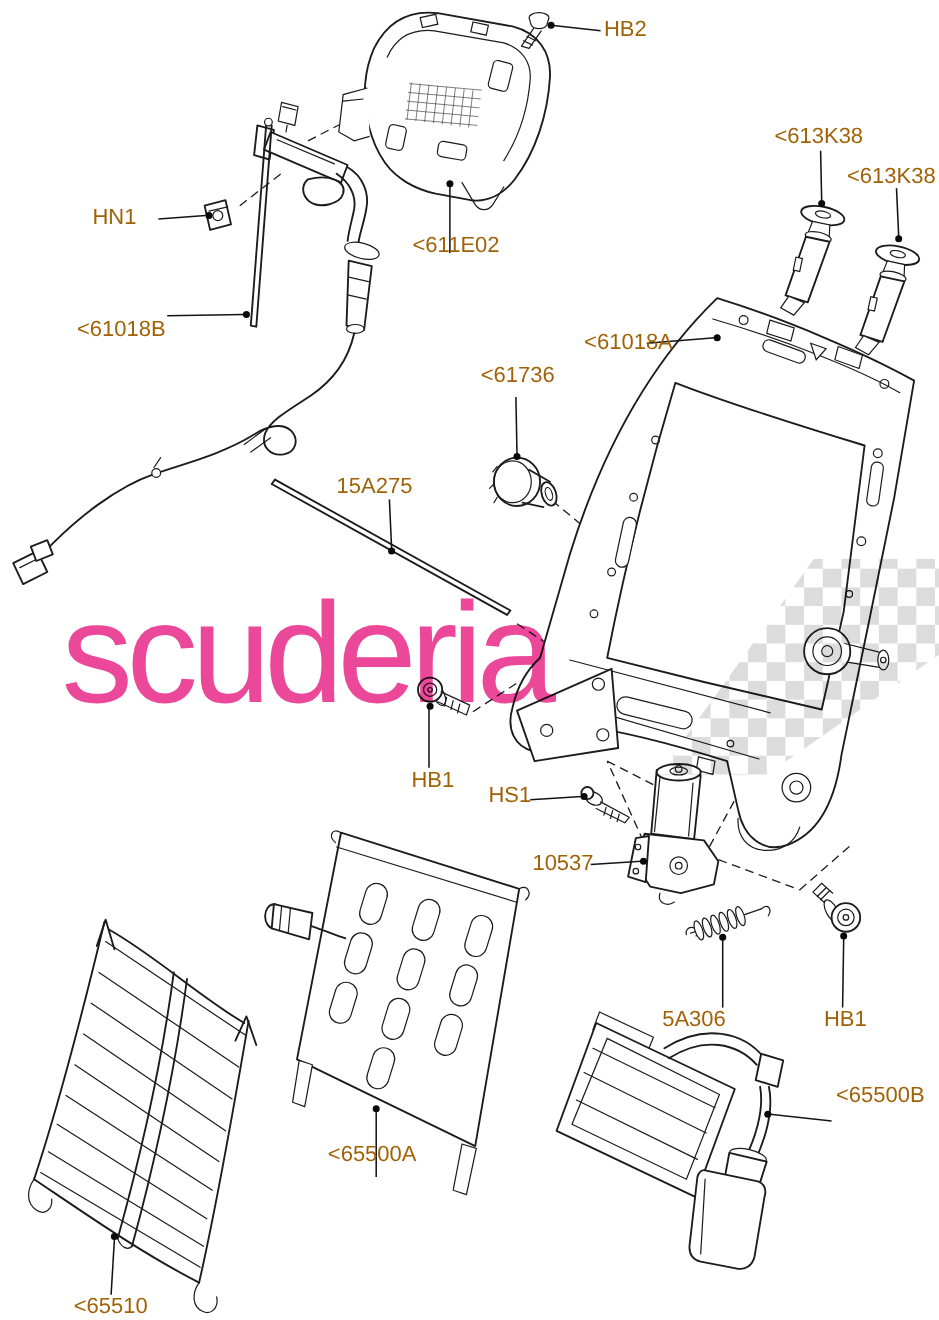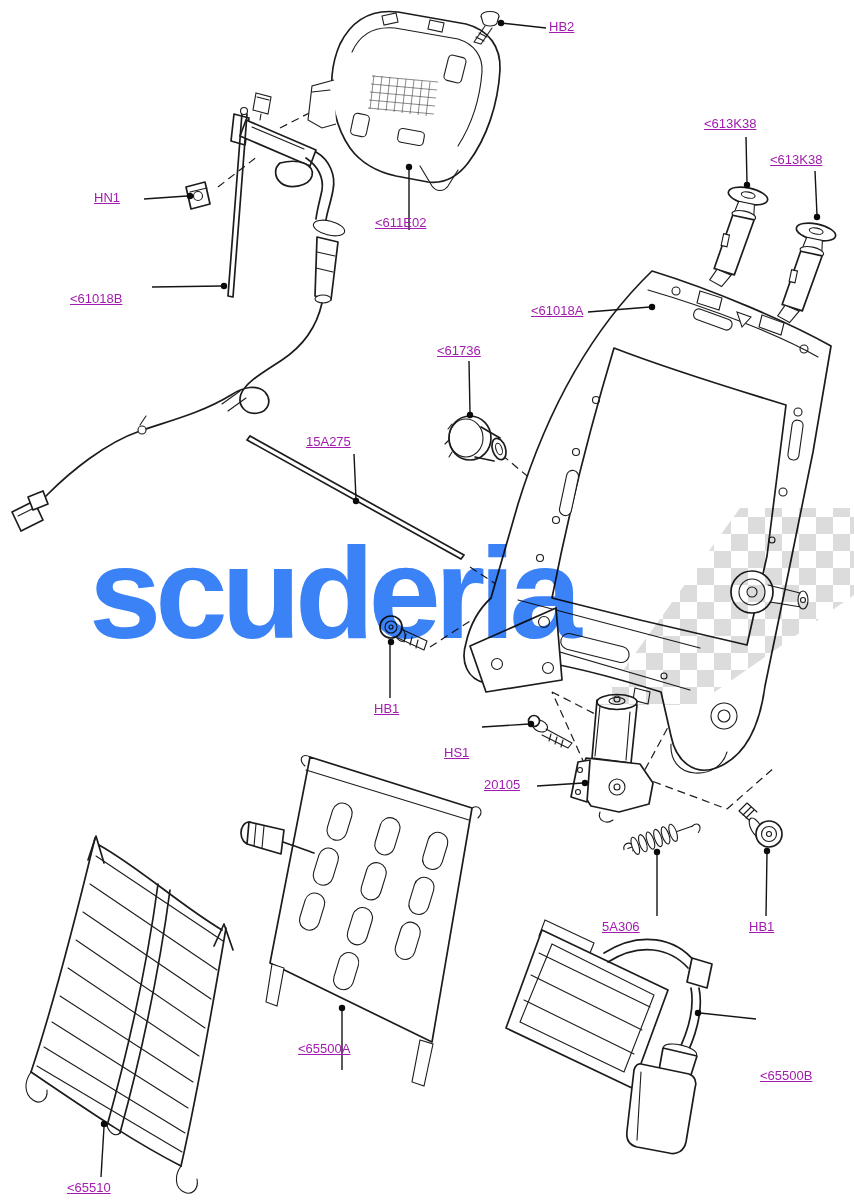--- a/index.html
+++ b/index.html
@@ -1,22 +1,22 @@
 <!DOCTYPE html>
 <html><head>
 <meta charset="utf-8">
 <style>
   html,body{margin:0;padding:0;background:#ffffff;}
   #canvas{position:relative;width:854px;height:1200px;background:#ffffff;overflow:hidden;
           font-family:"Liberation Sans",sans-serif;}
   #art{position:absolute;left:0;top:0;}
-  .plabel{position:absolute;font-size:13px;line-height:18px;color:#a21caf;white-space:nowrap;
-          font-family:"Liberation Sans",sans-serif;cursor:pointer;text-decoration:underline;}
-  .wm1{position:absolute;left:56px;top:518px;font-size:130px;font-weight:bold;letter-spacing:-6px;
-       color:#3b82f6;mix-blend-mode:multiply;white-space:nowrap;margin-left:33px;}
+  .plabel{position:absolute;font-size:20px;line-height:18px;color:#a16207;white-space:nowrap;
+          font-family:"Liberation Sans",sans-serif;cursor:pointer;}
+  .wm1{position:absolute;left:56px;top:518px;font-size:130px;font-weight:normal;letter-spacing:-6px;
+       color:#ec4899;mix-blend-mode:multiply;white-space:nowrap;}
   .wm2{position:absolute;left:62px;top:636px;font-size:56px;font-weight:normal;letter-spacing:28px;
        color:#f3cyclecf;color:#f3cfcf;mix-blend-mode:multiply;white-space:nowrap;}
   .checker{position:absolute;left:578px;top:500px;width:276px;height:205px;
     background-image:
       linear-gradient(45deg,#dcdcdc 25%,transparent 25%,transparent 75%,#dcdcdc 75%),
       linear-gradient(45deg,#dcdcdc 25%,transparent 25%,transparent 75%,#dcdcdc 75%);
     background-size:34px 34px;background-position:0 0,17px 17px;
     clip-path:polygon(20px 205px,162px 8px,276px 8px,276px 95px,118px 205px);
     mix-blend-mode:multiply;}
   svg *{vector-effect:none;}
@@ -346,30 +346,30 @@
         <circle class="dot" cx="342" cy="1008" r="3.2"></circle>
     <path class="leader" d="M101,1177 L104,1127"></path>
         <circle class="dot" cx="104" cy="1124" r="3.2"></circle>
   </g>
 </svg>
 
 <div class="checker"></div>
 <div class="wm1">scuderia</div>
 
 <div class="plabel" style="left:549px;top:18px">HB2</div>
-<div class="plabel" style="left:94px;top:189px">HN1</div>
+<div class="plabel" style="left:84px;top:189px">HN1</div>
 <div class="plabel" style="left:70px;top:290px">&lt;61018B</div>
 <div class="plabel" style="left:375px;top:214px">&lt;611E02</div>
 <div class="plabel" style="left:704px;top:115px">&lt;613K38</div>
 <div class="plabel" style="left:770px;top:151px">&lt;613K38</div>
 <div class="plabel" style="left:531px;top:302px">&lt;61018A</div>
-<div class="plabel" style="left:437px;top:342px">&lt;61736</div>
+<div class="plabel" style="left:437px;top:332px">&lt;61736</div>
 <div class="plabel" style="left:306px;top:433px">15A275</div>
 <div class="plabel" style="left:374px;top:700px">HB1</div>
-<div class="plabel" style="left:444px;top:744px">HS1</div>
-<div class="plabel" style="left:484px;top:776px">20105</div>
+<div class="plabel" style="left:444px;top:714px">HS1</div>
+<div class="plabel" style="left:484px;top:776px">10537</div>
 <div class="plabel" style="left:602px;top:918px">5A306</div>
 <div class="plabel" style="left:749px;top:918px">HB1</div>
-<div class="plabel" style="left:760px;top:1067px">&lt;65500B</div>
+<div class="plabel" style="left:760px;top:987px">&lt;65500B</div>
 <div class="plabel" style="left:298px;top:1040px">&lt;65500A</div>
 <div class="plabel" style="left:67px;top:1179px">&lt;65510</div>
 
 </div>
 
 </body></html>

